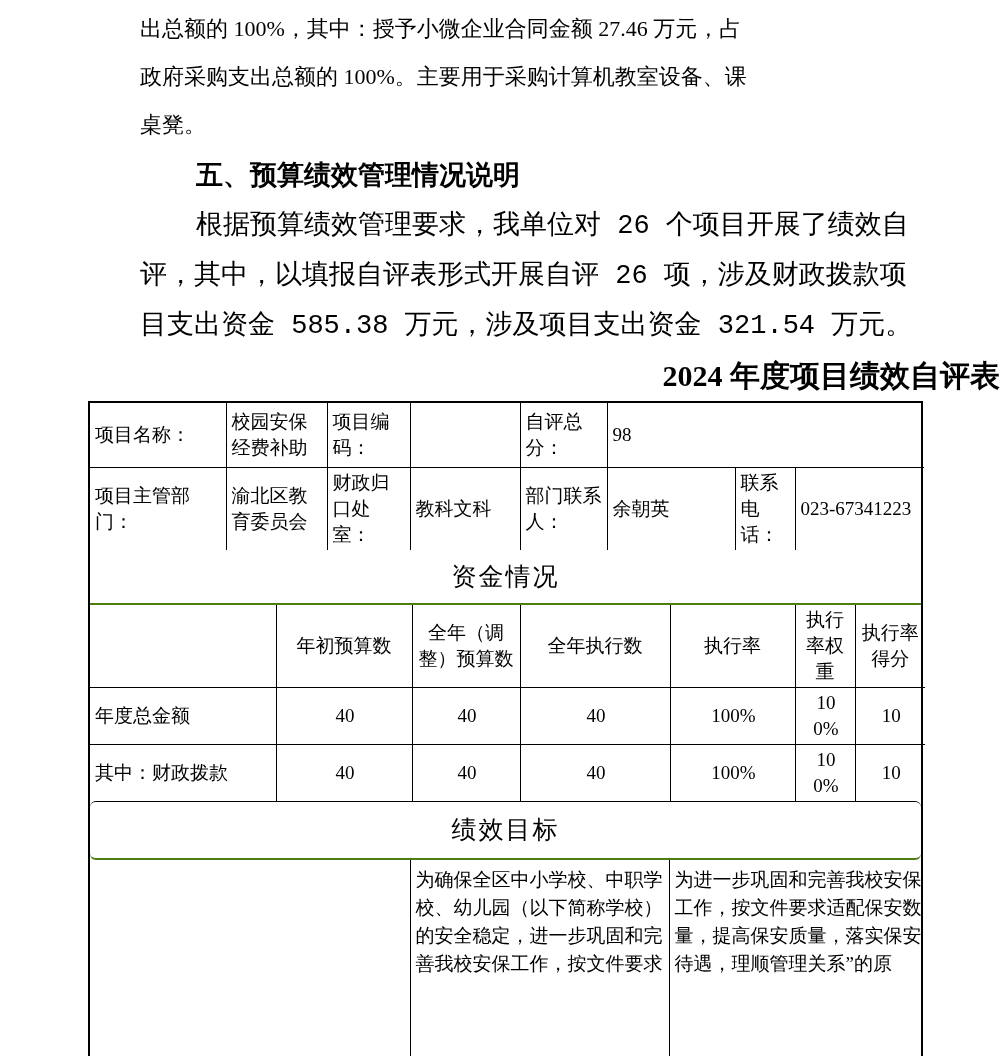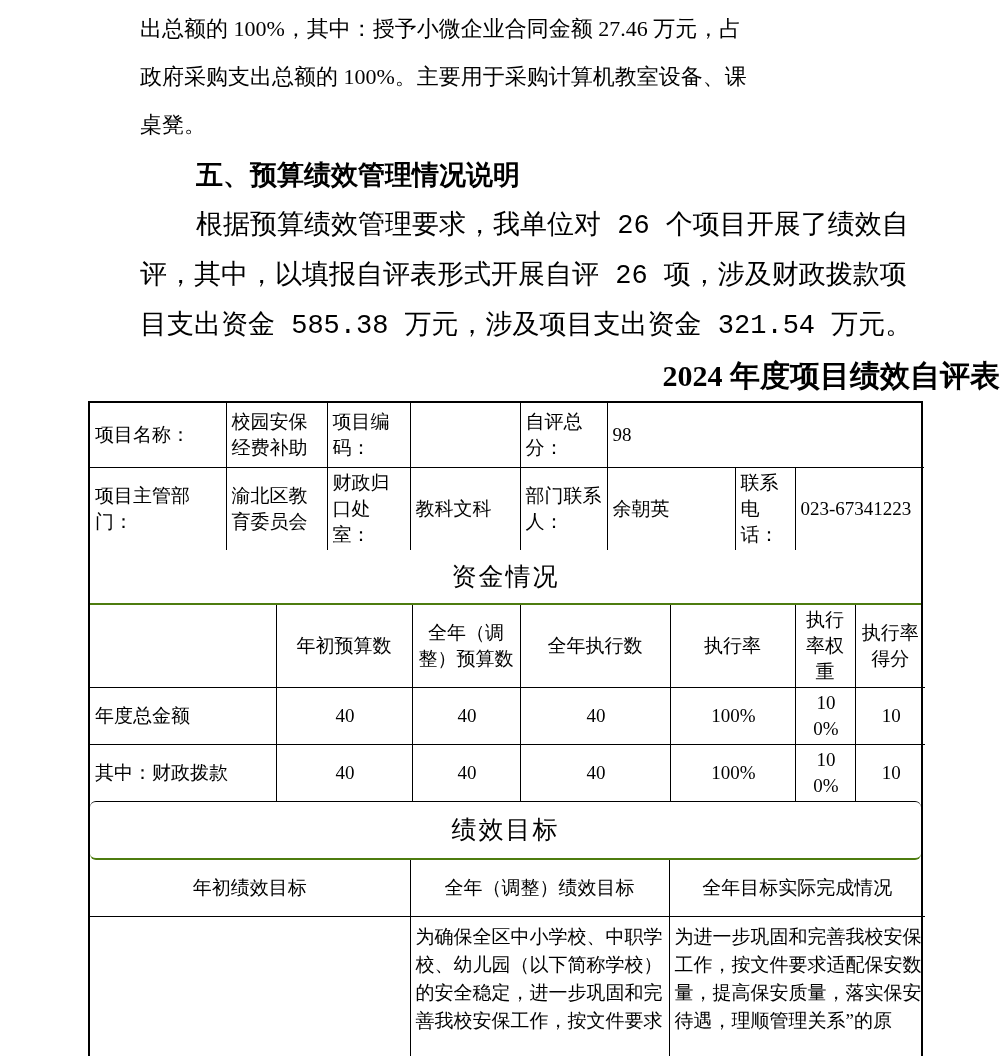--- a/index.html
+++ b/index.html
@@ -163,25 +163,20 @@
 
     <div class="banner goals">绩效目标</div>
 
     <table>
       <colgroup>
         <col style="width:320px">
           <col style="width:259px">
           <col style="width:256px">
       </colgroup>
       <tbody>
-          <tr class="r-goalhead">
-        <td>年初绩效目标</td>
-        <td>全年（调整）绩效目标</td>
-        <td>全年目标实际完成情况</td>
-      </tr>
       <tr class="r-goalbody">
         <td></td>
         <td>
           <div class="gline">为确保全区中小学校、中职学</div>
           <div class="gline">校、幼儿园（以下简称学校）</div>
           <div class="gline">的安全稳定，进一步巩固和完</div>
           <div class="gline">善我校安保工作，按文件要求</div>
 
         </td>
         <td>

